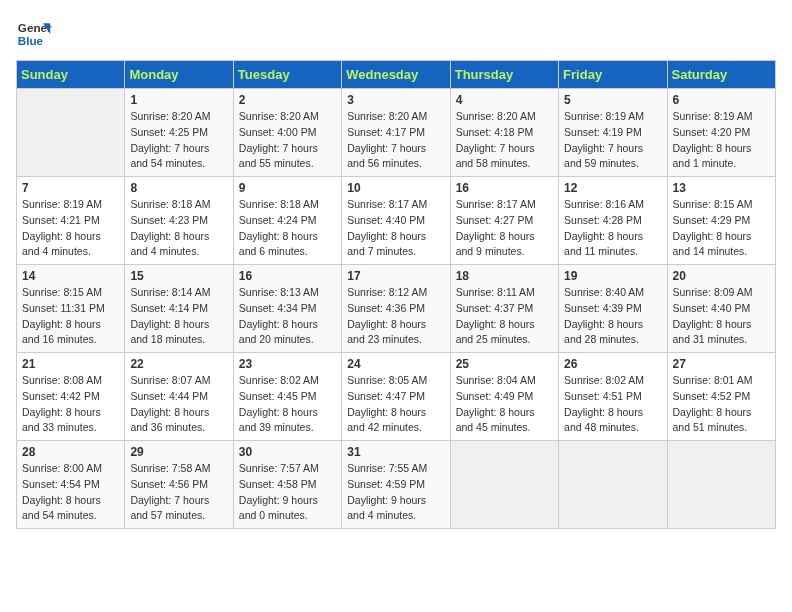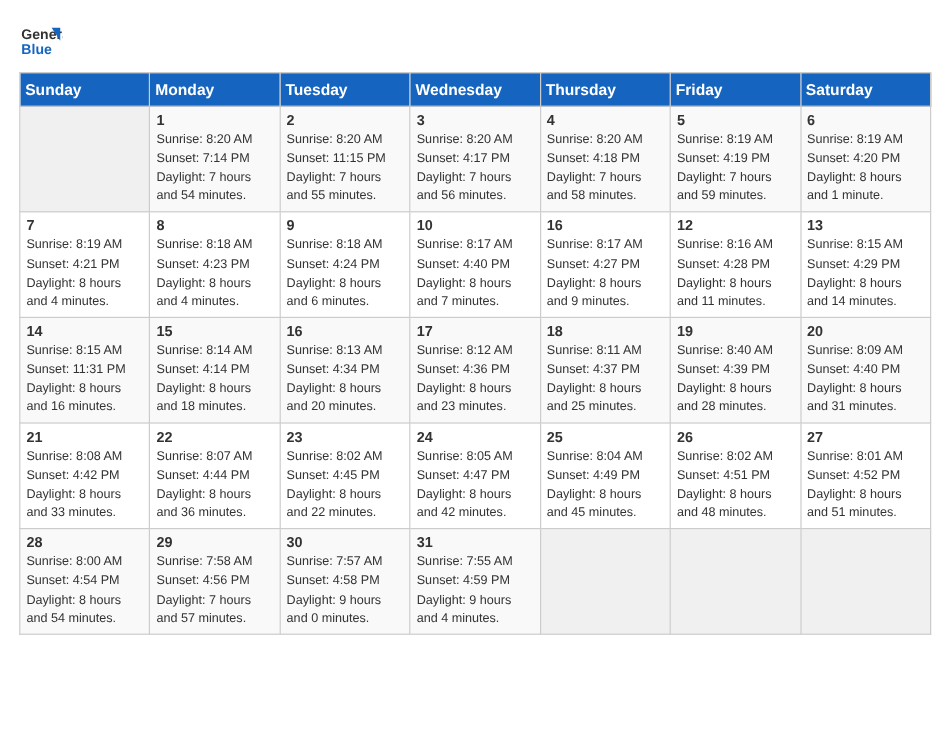--- a/index.html
+++ b/index.html
@@ -37,21 +37,21 @@
       font-size: 16px;
       color: #555;
     }
     table {
       width: 100%;
       border-collapse: collapse;
       table-layout: fixed;
     }
     thead tr th {
       background-color: #1565c0;
-      color: #ffffff;
+      color: #bef264;
       font-size: 13px;
       font-weight: bold;
       padding: 6px 4px;
       text-align: left;
       border: 1px solid #ccc;
     }
     tbody tr td {
       border: 1px solid #ccc;
       vertical-align: top;
       padding: 4px 5px;
@@ -108,29 +108,29 @@
         <th>Saturday</th>
       </tr>
   </thead>
   <tbody id="calendar-body">
   <tr>
         <td class="empty-cell"></td>
         <td>
           <span class="day-number">1</span>
 <div class="day-info">
   <span>Sunrise: 8:20 AM</span><br>
-  <span>Sunset: 7:14 PM</span><br>
+  <span>Sunset: 4:25 PM</span><br>
   <span>Daylight: 7 hours and 54 minutes.</span>
 </div>
         </td>
         <td>
           <span class="day-number">2</span>
 <div class="day-info">
   <span>Sunrise: 8:20 AM</span><br>
-  <span>Sunset: 11:15 PM</span><br>
+  <span>Sunset: 4:00 PM</span><br>
   <span>Daylight: 7 hours and 55 minutes.</span>
 </div>
         </td>
         <td>
           <span class="day-number">3</span>
 <div class="day-info">
   <span>Sunrise: 8:20 AM</span><br>
   <span>Sunset: 4:17 PM</span><br>
   <span>Daylight: 7 hours and 56 minutes.</span>
 </div>
@@ -291,21 +291,21 @@
   <span>Sunrise: 8:07 AM</span><br>
   <span>Sunset: 4:44 PM</span><br>
   <span>Daylight: 8 hours and 36 minutes.</span>
 </div>
         </td>
         <td>
           <span class="day-number">23</span>
 <div class="day-info">
   <span>Sunrise: 8:02 AM</span><br>
   <span>Sunset: 4:45 PM</span><br>
-  <span>Daylight: 8 hours and 22 minutes.</span>
+  <span>Daylight: 8 hours and 39 minutes.</span>
 </div>
         </td>
         <td>
           <span class="day-number">24</span>
 <div class="day-info">
   <span>Sunrise: 8:05 AM</span><br>
   <span>Sunset: 4:47 PM</span><br>
   <span>Daylight: 8 hours and 42 minutes.</span>
 </div>
         </td>

